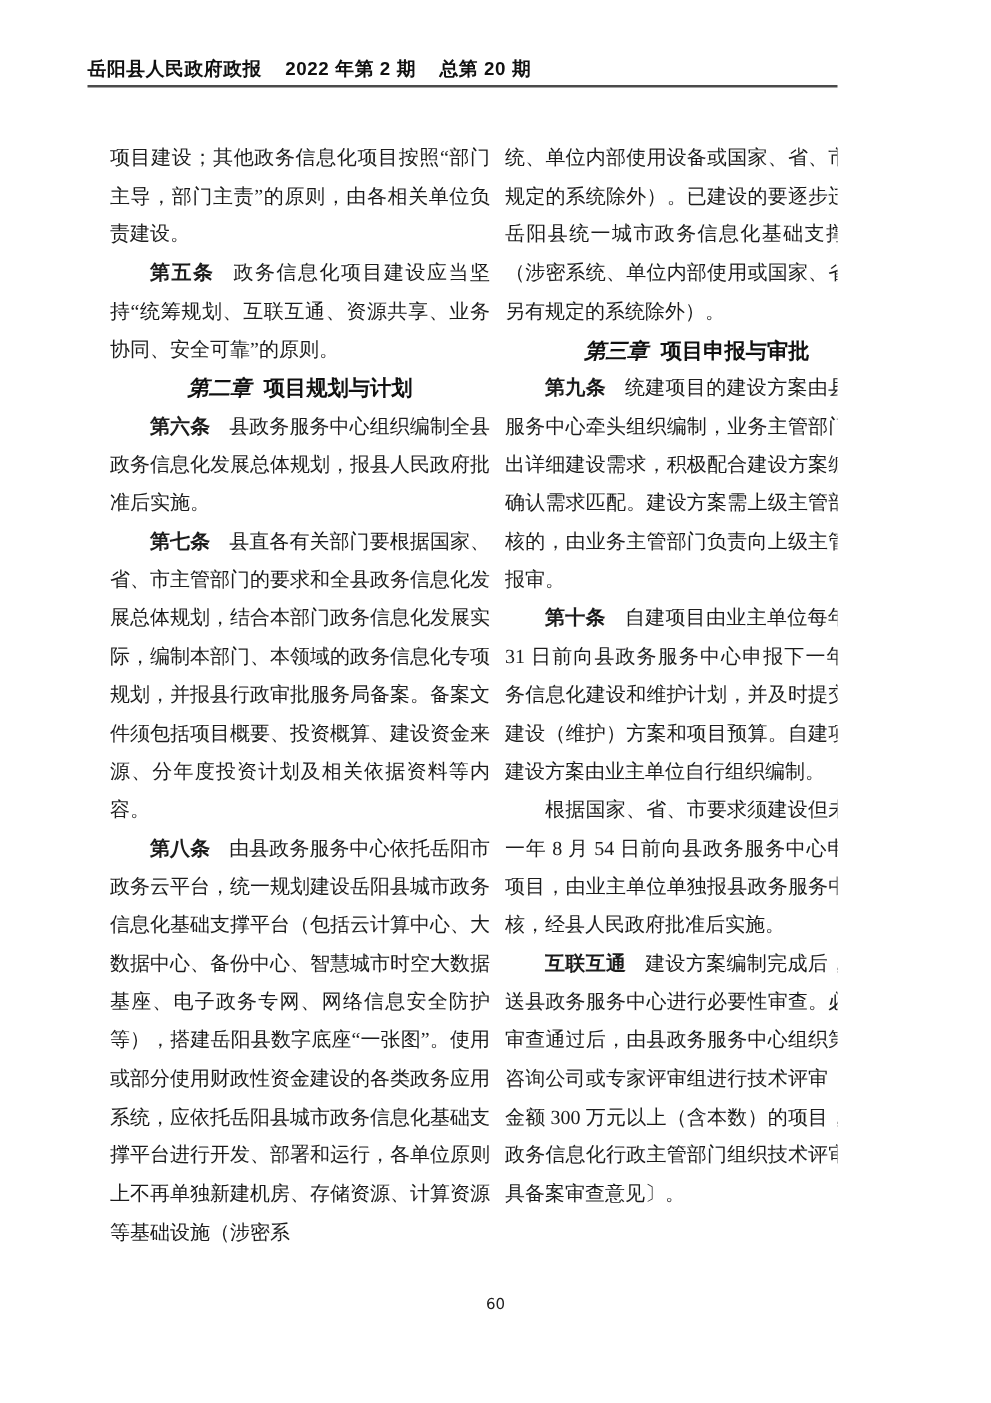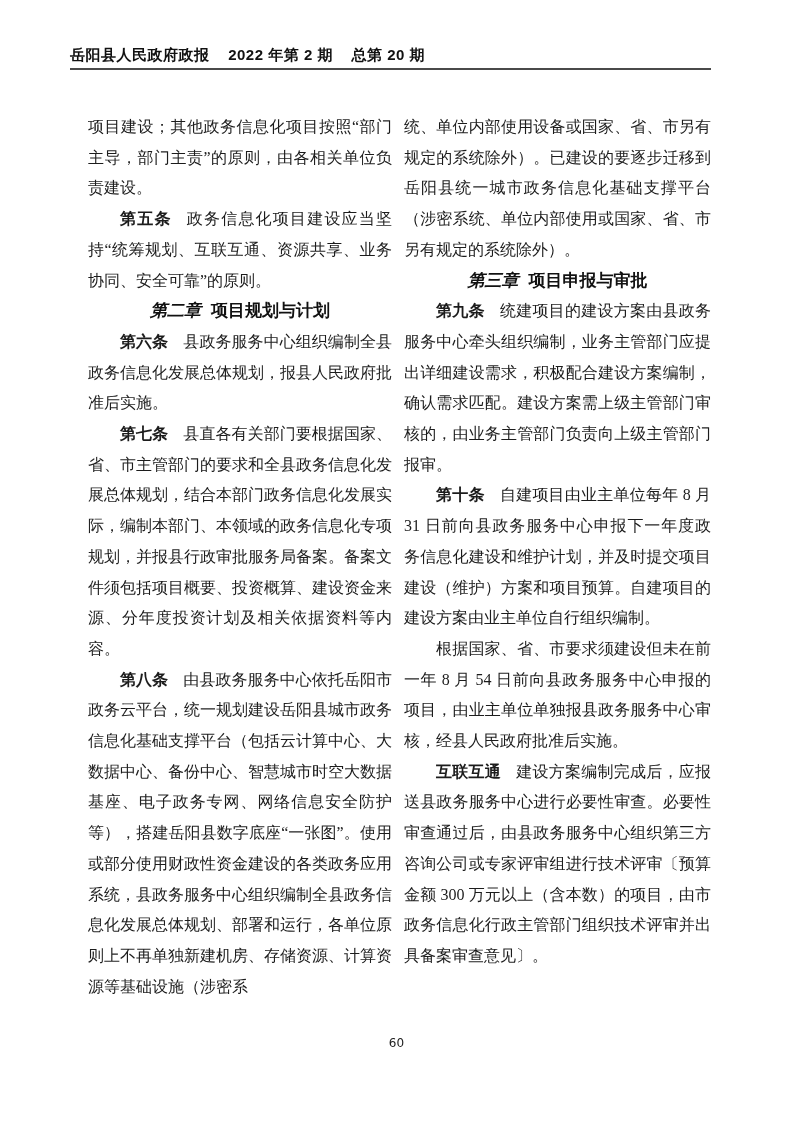--- a/index.html
+++ b/index.html
@@ -4,21 +4,20 @@
 <style>
   html, body { margin: 0; padding: 0; background: #ffffff; }
   .page {
     position: relative;
     width: 670px;
     height: 1122px;
     background: #ffffff;
     overflow: hidden;
     color: #1c1c1c;
     font-family: "Liberation Serif", "DejaVu Serif", serif;
-    padding-left: 43px;
   }
   .page-header {
     position: absolute;
     left: 70px;
     top: 46px;
     font-family: "Liberation Sans", "DejaVu Sans", sans-serif;
     font-weight: bold;
     font-size: 15px;
     letter-spacing: 0.5px;
     white-space: nowrap;
@@ -91,21 +90,21 @@
   <div class="header-rule"></div>
 
   <main class="columns">
 
     <section class="col col-left">
       <p><span>项目建设；其他政务信息化项目按照“部门主导，部门主责”的原则，由各相关单位负责建设。</span></p>
       <p class="indent"><span class="lead">第五条</span><span>政务信息化项目建设应当坚持“统筹规划、互联互通、资源共享、业务协同、安全可靠”的原则。</span></p>
       <h3 class="chapter"><span class="chapter-num">第二章</span><span>项目规划与计划</span></h3>
       <p class="indent"><span class="lead">第六条</span><span>县政务服务中心组织编制全县政务信息化发展总体规划，报县人民政府批准后实施。</span></p>
       <p class="indent"><span class="lead">第七条</span><span>县直各有关部门要根据国家、省、市主管部门的要求和全县政务信息化发展总体规划，结合本部门政务信息化发展实际，编制本部门、本领域的政务信息化专项规划，并报县行政审批服务局备案。备案文件须包括项目概要、投资概算、建设资金来源、分年度投资计划及相关依据资料等内容。</span></p>
-      <p class="indent"><span class="lead">第八条</span><span>由县政务服务中心依托岳阳市政务云平台，统一规划建设岳阳县城市政务信息化基础支撑平台（包括云计算中心、大数据中心、备份中心、智慧城市时空大数据基座、电子政务专网、网络信息安全防护等），搭建岳阳县数字底座“一张图”。使用或部分使用财政性资金建设的各类政务应用系统，县政务服务中心组织编制全县政务信息化发展总体规划、部署和运行，各单位原则上不再单独新建机房、存储资源、计算资源等基础设施（涉密系</span></p>
+      <p class="indent"><span class="lead">第八条</span><span>由县政务服务中心依托岳阳市政务云平台，统一规划建设岳阳县城市政务信息化基础支撑平台（包括云计算中心、大数据中心、备份中心、智慧城市时空大数据基座、电子政务专网、网络信息安全防护等），搭建岳阳县数字底座“一张图”。使用或部分使用财政性资金建设的各类政务应用系统，应依托岳阳县城市政务信息化基础支撑平台进行开发、部署和运行，各单位原则上不再单独新建机房、存储资源、计算资源等基础设施（涉密系</span></p>
     </section>
 
     <section class="col col-right">
       <p><span>统、单位内部使用设备或国家、省、市另有规定的系统除外）。已建设的要逐步迁移到岳阳县统一城市政务信息化基础支撑平台（涉密系统、单位内部使用或国家、省、市另有规定的系统除外）。</span></p>
       <h3 class="chapter"><span class="chapter-num">第三章</span><span>项目申报与审批</span></h3>
       <p class="indent"><span class="lead">第九条</span><span>统建项目的建设方案由县政务服务中心牵头组织编制，业务主管部门应提出详细建设需求，积极配合建设方案编制，确认需求匹配。建设方案需上级主管部门审核的，由业务主管部门负责向上级主管部门报审。</span></p>
       <p class="indent"><span class="lead">第十条</span><span>自建项目由业主单位每年 8 月 31 日前向县政务服务中心申报下一年度政务信息化建设和维护计划，并及时提交项目建设（维护）方案和项目预算。自建项目的建设方案由业主单位自行组织编制。</span></p>
       <p class="indent"><span>根据国家、省、市要求须建设但未在前一年 8 月 54 日前向县政务服务中心申报的项目，由业主单位单独报县政务服务中心审核，经县人民政府批准后实施。</span></p>
       <p class="indent"><span class="lead">互联互通</span><span>建设方案编制完成后，应报送县政务服务中心进行必要性审查。必要性审查通过后，由县政务服务中心组织第三方咨询公司或专家评审组进行技术评审〔预算金额 300 万元以上（含本数）的项目，由市政务信息化行政主管部门组织技术评审并出具备案审查意见〕。</span></p>
     </section>

